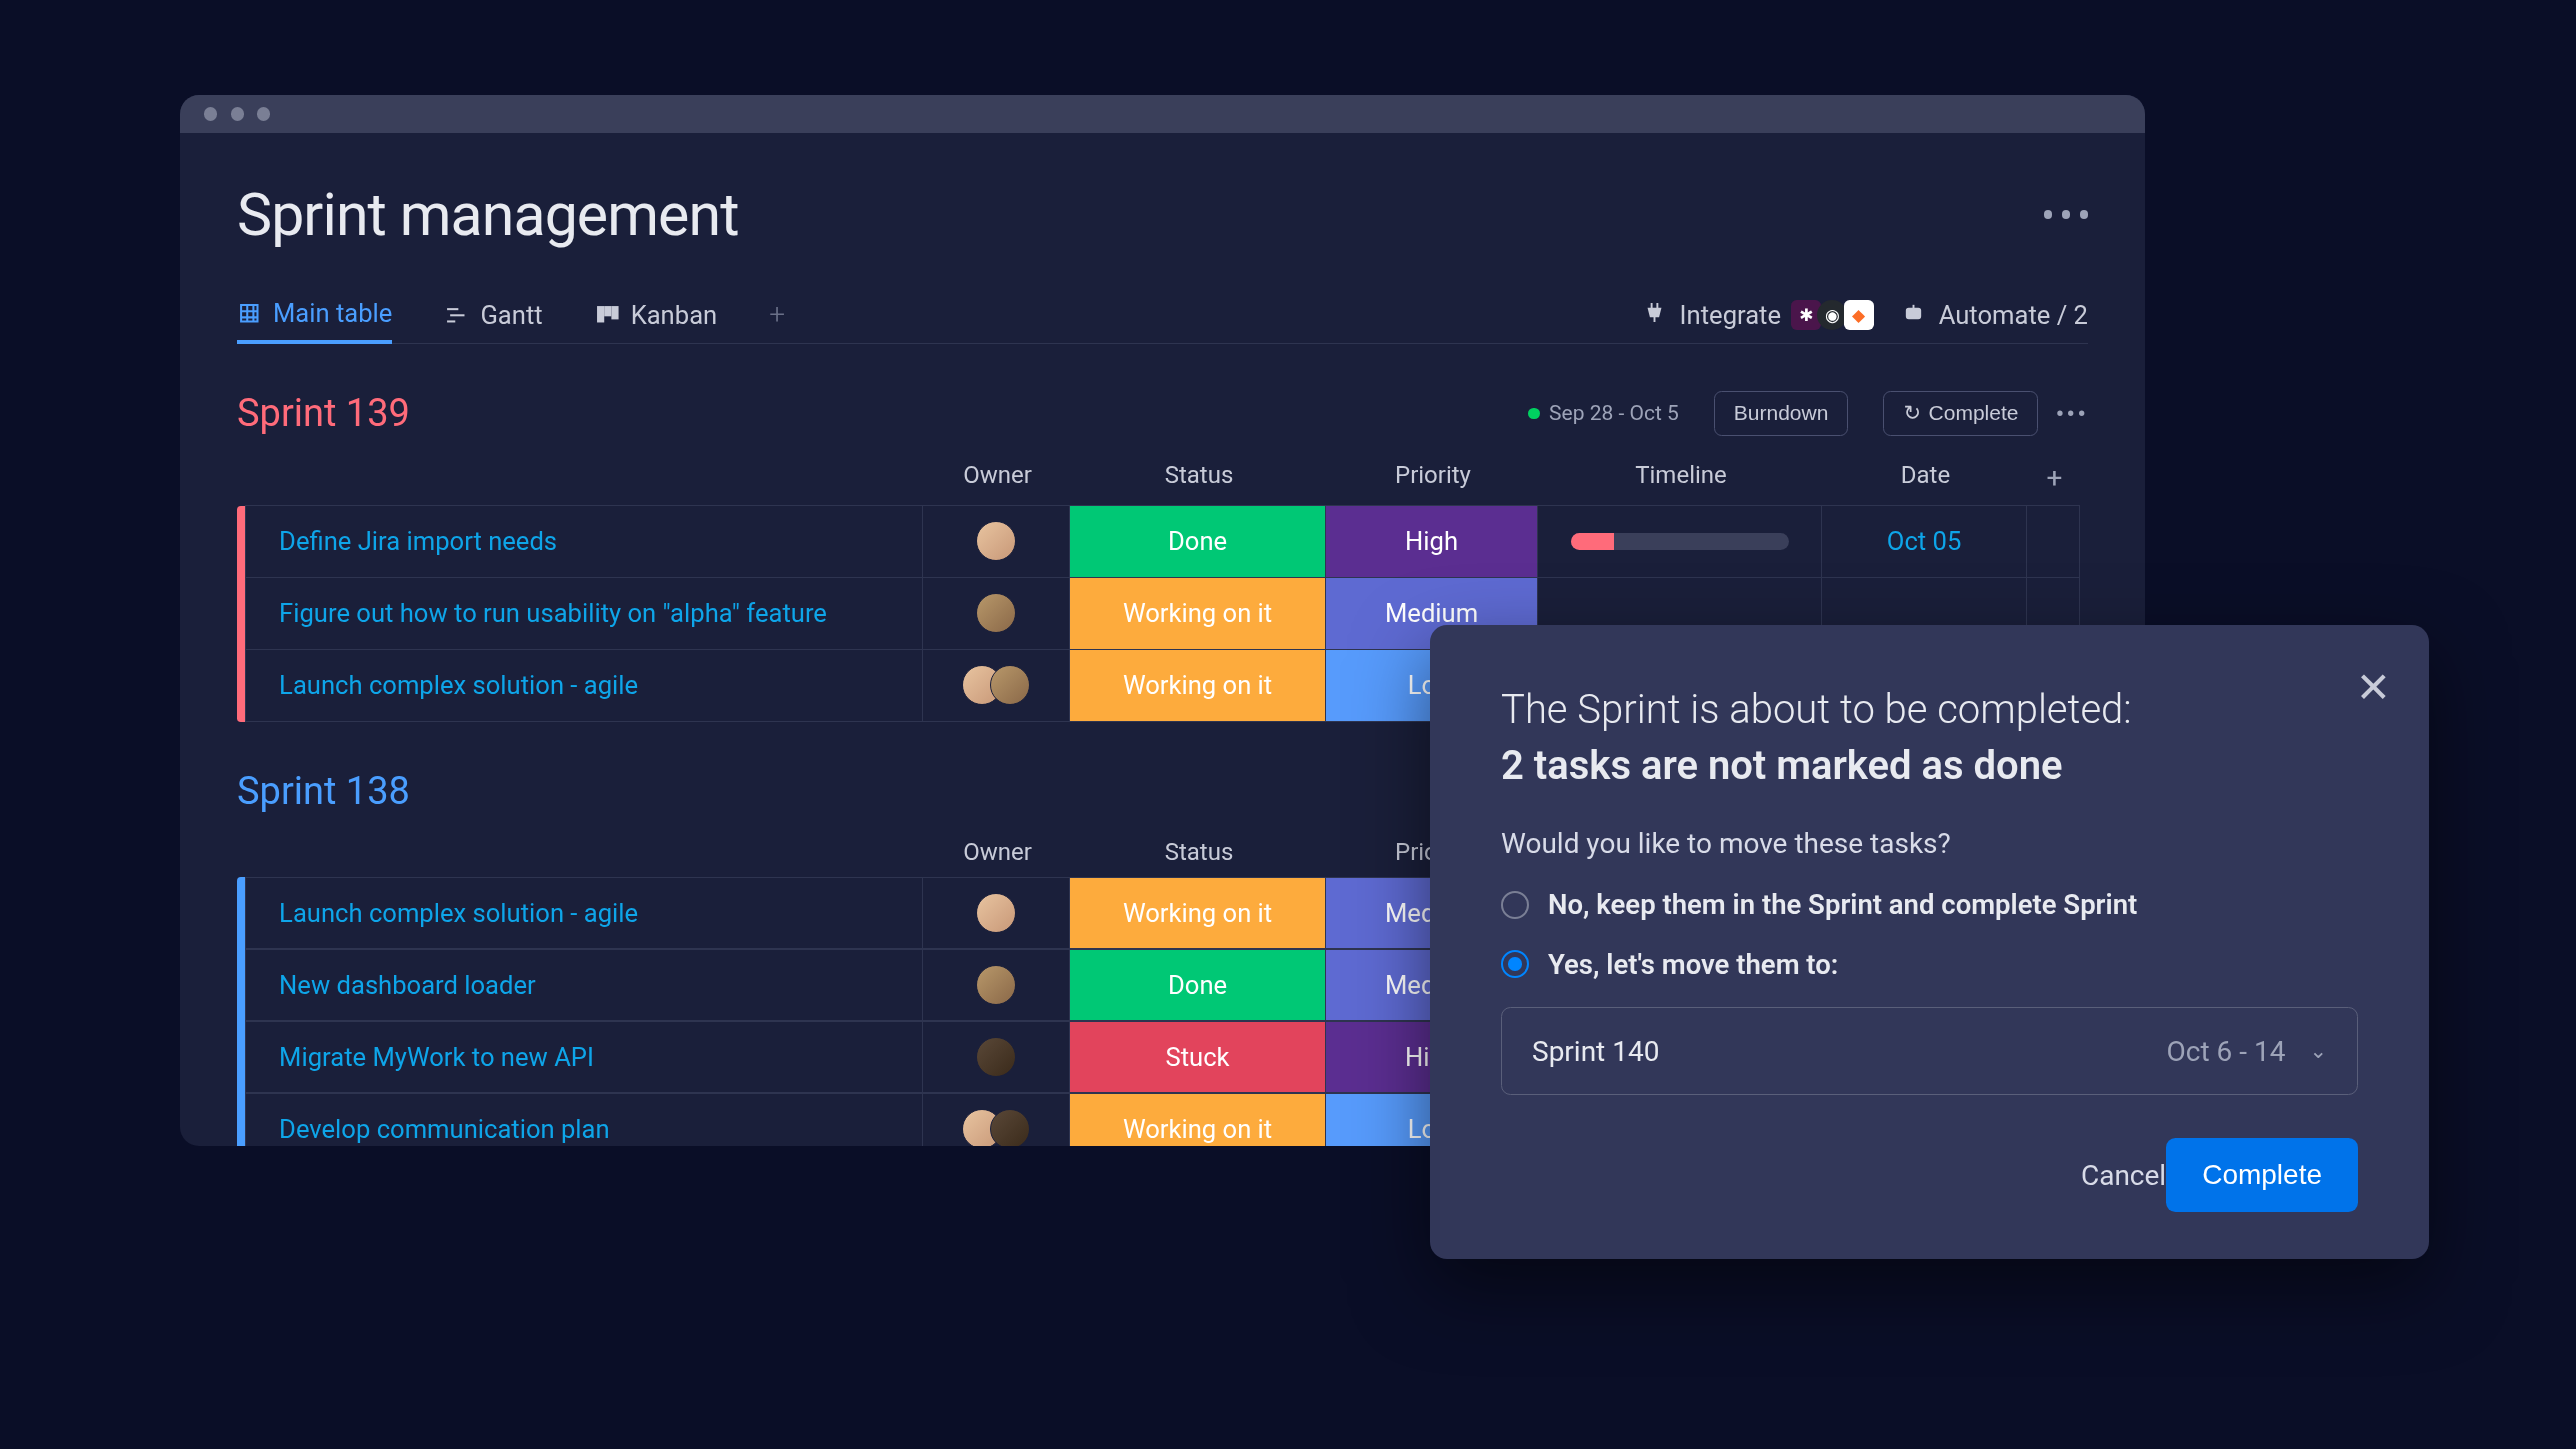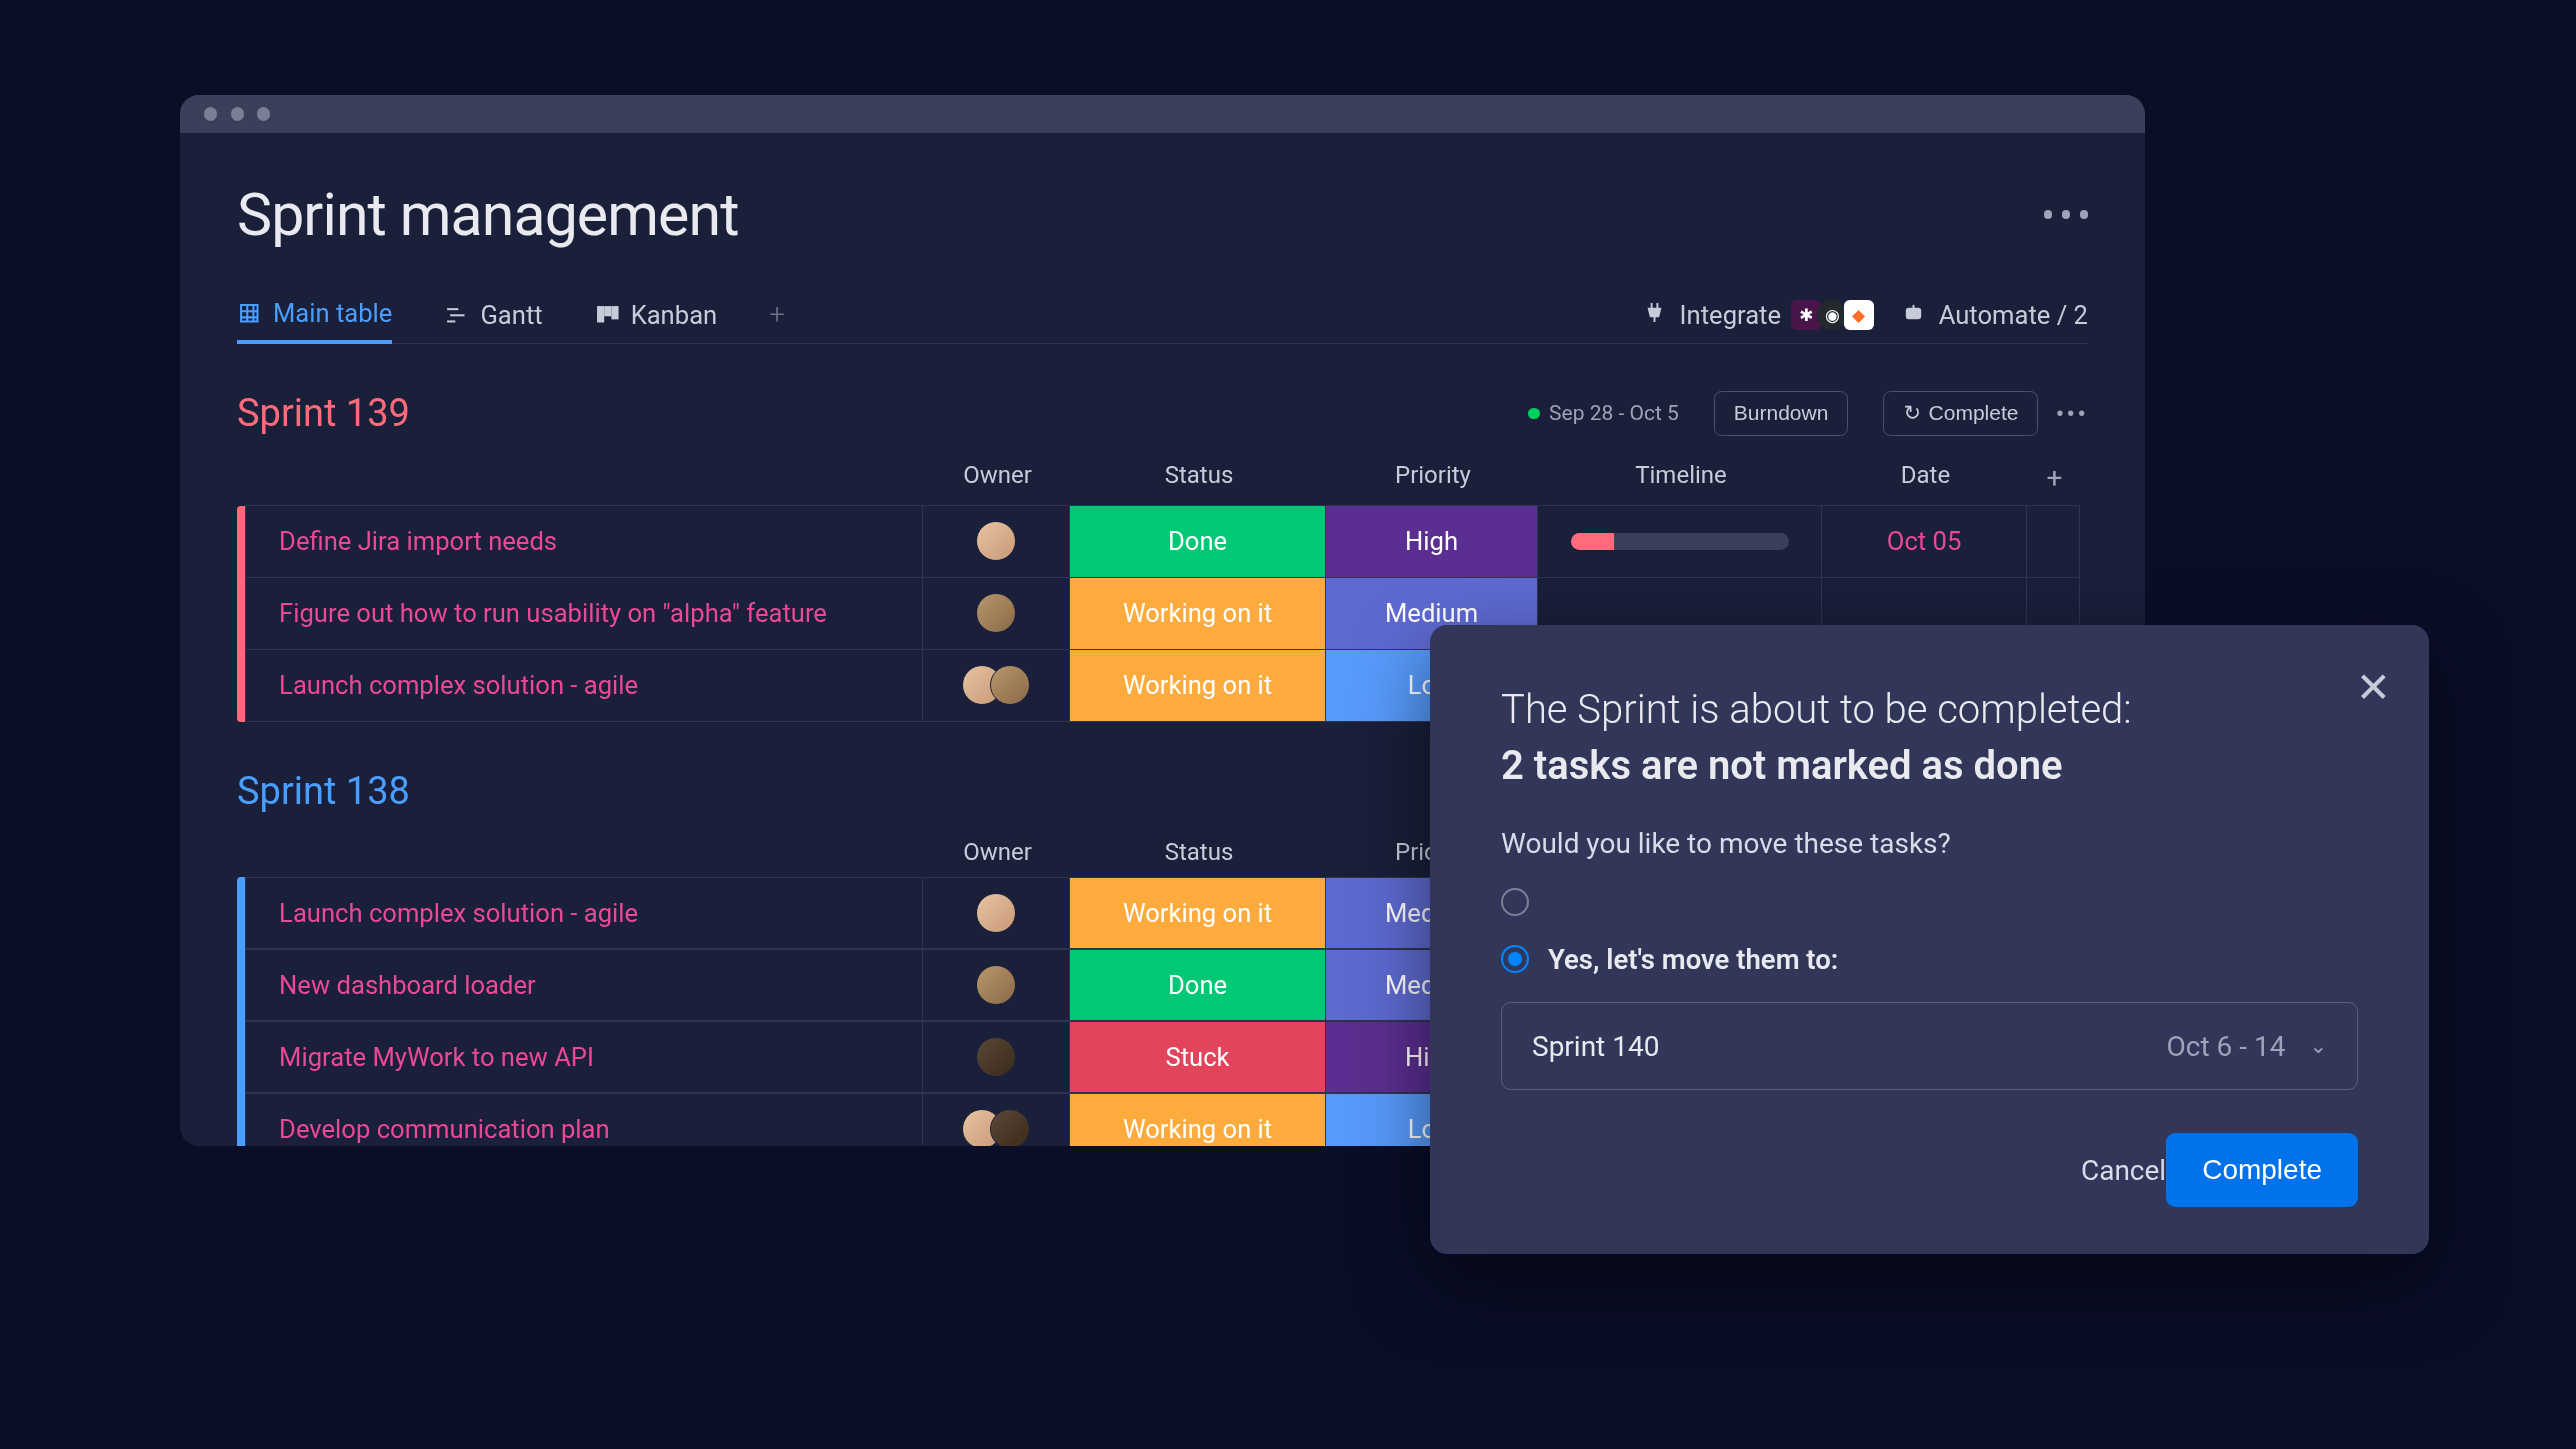--- a/index.html
+++ b/index.html
@@ -93,21 +93,21 @@
 .table.coral { border-color: #ff6b7a; }
 .table.blue { border-color: #4a9eff; }
 .row {
   display: grid;
   grid-template-columns: 677px 147px 256px 212px 284px 205px 53px;
   height: 72px;
 }
 .cell {
   border: 0.9px solid #2e3450;
   display: flex; align-items: center; justify-content: center;
-  color: #ec4899; font-size: 25.6px;
+  color: #0ea5e9; font-size: 25.6px;
   margin: -0.9px 0 0 -0.9px;
 }
 .cell.name { justify-content: flex-start; padding-left: 33px; }
 .owner-avatars { display: flex; }
 .avatar {
   width: 40px; height: 40px; border-radius: 50%;
   background: linear-gradient(135deg, #d4a574, #8b6f47);
   border: 1.9px solid #1a1f3a;
   margin-left: -11.4px;
 }
@@ -409,20 +409,21 @@
     <span>✕</span>
   </div>
   <h2>
     <span>The Sprint is about to be completed:</span><br>
     <span class="bold">2 tasks are not marked as done</span>
   </h2>
   <div class="question">Would you like to move these tasks?</div>
   <div class="radio-group">
     <div class="radio-item">
       <div class="radio"></div>
+      <span class="bold">No, keep them in the Sprint and complete Sprint</span>
     </div>
     <div class="radio-item">
       <div class="radio checked"></div>
       <span class="bold">Yes, let's move them to:</span>
     </div>
   </div>
   <div class="select-box">
     <span>Sprint 140</span>
     <span class="right">
       <span>Oct 6 - 14</span>

